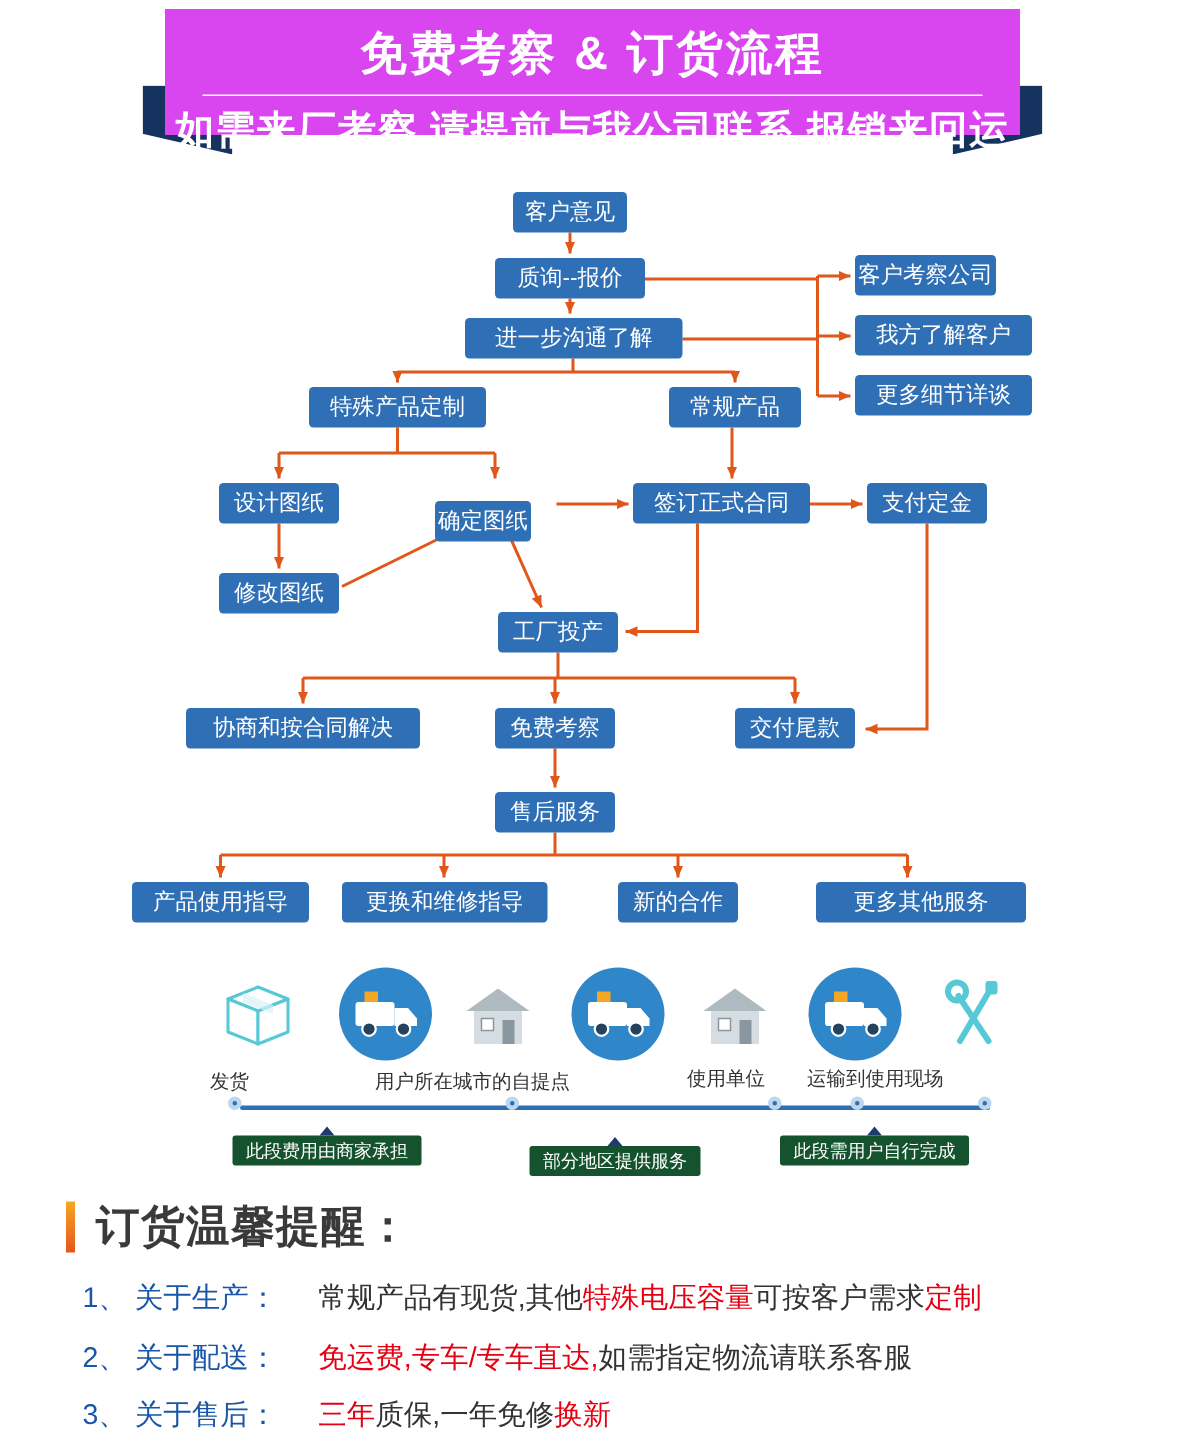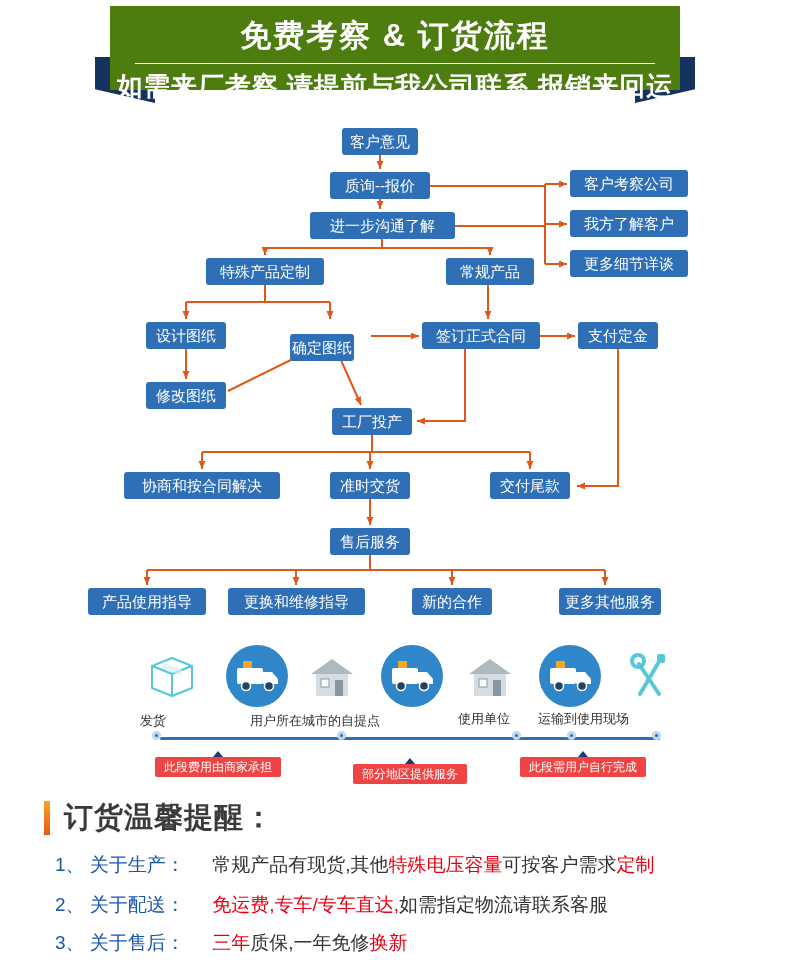--- a/index.html
+++ b/index.html
@@ -4,37 +4,37 @@
 <style>
   * { margin:0; padding:0; box-sizing:border-box; }
   body { font-family:"Liberation Sans","DejaVu Sans",sans-serif; background:#fff; }
   .page { position:relative; width:790px; height:962px; background:#fff; overflow:hidden; }
 
   
   .ribbon-wing { position:absolute; top:57px; width:60px; height:46px; background:#16325f; }
   .ribbon-wing.left  { left:95px;  clip-path:polygon(0 0,100% 0,100% 100%,0 70%); }
   .ribbon-wing.right { left:635px; clip-path:polygon(0 0,100% 0,100% 70%,0 100%); }
   .ribbon-body { position:absolute; left:110px; top:6px; width:570px; height:84px;
-                 background:#4d7c0f; color:#fff; text-align:center; z-index:2; }
+                 background:#d946ef; color:#fff; text-align:center; z-index:2; }
   .ribbon-title { font-size:31px; font-weight:bold; letter-spacing:2px; margin-top:9px; }
   .ribbon-divider { width:520px; height:1px; background:#fff; margin:6px auto 5px auto; }
   .ribbon-subtitle { font-size:26px; letter-spacing:1px;font-weight:bold; }
 
   
   .fbox { position:absolute; height:27px; line-height:27px; background:#2e6fb5; color:#fff;
           text-align:center; font-size:15px; border-radius:3px; white-space:nowrap; z-index:2; }
   .arrows { position:absolute; left:0; top:0; z-index:1; pointer-events:none; }
 
   
   .licon { position:absolute; }
   .llabel { position:absolute; font-size:13px; color:#333; text-align:left; white-space:nowrap; }
   .tl-line { position:absolute; left:160px; top:737px; width:500px; height:3px; background:#2e6fb5; border-radius:2px; }
   .tl-dot { position:absolute; width:9px; height:9px; border-radius:50%; background:#2e6fb5;
             border:3px solid #bcd7ee; top:731px; }
-  .pill { position:absolute; transform:translateX(-50%); background:#ef4444; color:#fff;
+  .pill { position:absolute; transform:translateX(-50%); background:#14532d; color:#fff;
           font-size:12px; line-height:20px; height:20px; padding:0 9px; border-radius:2px; white-space:nowrap; }
   .pill::before { content:""; position:absolute; top:-6px; left:50%; margin-left:-5px;
                   border-left:5px solid transparent; border-right:5px solid transparent;
                   border-bottom:6px solid #1c3b6e; }
 
   
   .notes-heading { position:absolute; left:44px; top:798px; display:flex; align-items:center; }
   .notes-bar { width:6px; height:34px; background:linear-gradient(#f6a623,#e6551c); margin-right:14px; }
   .notes-title { font-size:29px; font-weight:bold; color:#3a3a3a; letter-spacing:1px; }
   .note-item { position:absolute; left:55px; font-size:19px; white-space:nowrap; }
@@ -94,39 +94,39 @@
       <line x1="147" y1="570" x2="147" y2="585" marker-end="url(#arw)"></line>
       <line x1="296" y1="570" x2="296" y2="585" marker-end="url(#arw)"></line>
       <line x1="452" y1="570" x2="452" y2="585" marker-end="url(#arw)"></line>
       <line x1="605" y1="570" x2="605" y2="585" marker-end="url(#arw)"></line>
     </g>
   </svg>
 
   <div class="fbox" style="left:342px;top:128px;width:76px">客户意见</div>
   <div class="fbox" style="left:330px;top:172px;width:100px">质询--报价</div>
   <div class="fbox" style="left:310px;top:212px;width:145px">进一步沟通了解</div>
-  <div class="fbox" style="left:570px;top:170px;width:118px">客户考察公司</div>
+  <div class="fbox" style="left:570px;top:170px;width:94px">客户考察公司</div>
   <div class="fbox" style="left:570px;top:210px;width:118px">我方了解客户</div>
   <div class="fbox" style="left:570px;top:250px;width:118px">更多细节详谈</div>
   <div class="fbox" style="left:206px;top:258px;width:118px">特殊产品定制</div>
   <div class="fbox" style="left:446px;top:258px;width:88px">常规产品</div>
   <div class="fbox" style="left:146px;top:322px;width:80px">设计图纸</div>
   <div class="fbox" style="left:290px;top:334px;width:64px">确定图纸</div>
   <div class="fbox" style="left:422px;top:322px;width:118px">签订正式合同</div>
   <div class="fbox" style="left:578px;top:322px;width:80px">支付定金</div>
   <div class="fbox" style="left:146px;top:382px;width:80px">修改图纸</div>
   <div class="fbox" style="left:332px;top:408px;width:80px">工厂投产</div>
   <div class="fbox" style="left:124px;top:472px;width:156px">协商和按合同解决</div>
-  <div class="fbox" style="left:330px;top:472px;width:80px">准时交货</div>
+  <div class="fbox" style="left:330px;top:472px;width:80px">免费考察</div>
   <div class="fbox" style="left:490px;top:472px;width:80px">交付尾款</div>
   <div class="fbox" style="left:330px;top:528px;width:80px">售后服务</div>
   <div class="fbox" style="left:88px;top:588px;width:118px">产品使用指导</div>
   <div class="fbox" style="left:228px;top:588px;width:137px">更换和维修指导</div>
   <div class="fbox" style="left:412px;top:588px;width:80px">新的合作</div>
-  <div class="fbox" style="left:559px;top:588px;width:102px">更多其他服务</div>
+  <div class="fbox" style="left:544px;top:588px;width:140px">更多其他服务</div>
 
   <svg class="licon" style="left:146px;top:650px" width="52" height="52" viewBox="0 0 52 52">
     <g fill="#fff" stroke="#57c8d6" stroke-width="2" stroke-linejoin="round">
       <polygon points="6,16 26,8 46,16 26,24"></polygon>
       <polygon points="6,16 26,24 26,46 6,38"></polygon>
       <polygon points="46,16 26,24 26,46 46,38"></polygon>
     </g>
     <polygon points="16,12 36,20 36,26 16,18" fill="#d9f1f5" opacity="0.7"></polygon>
   </svg>
 

